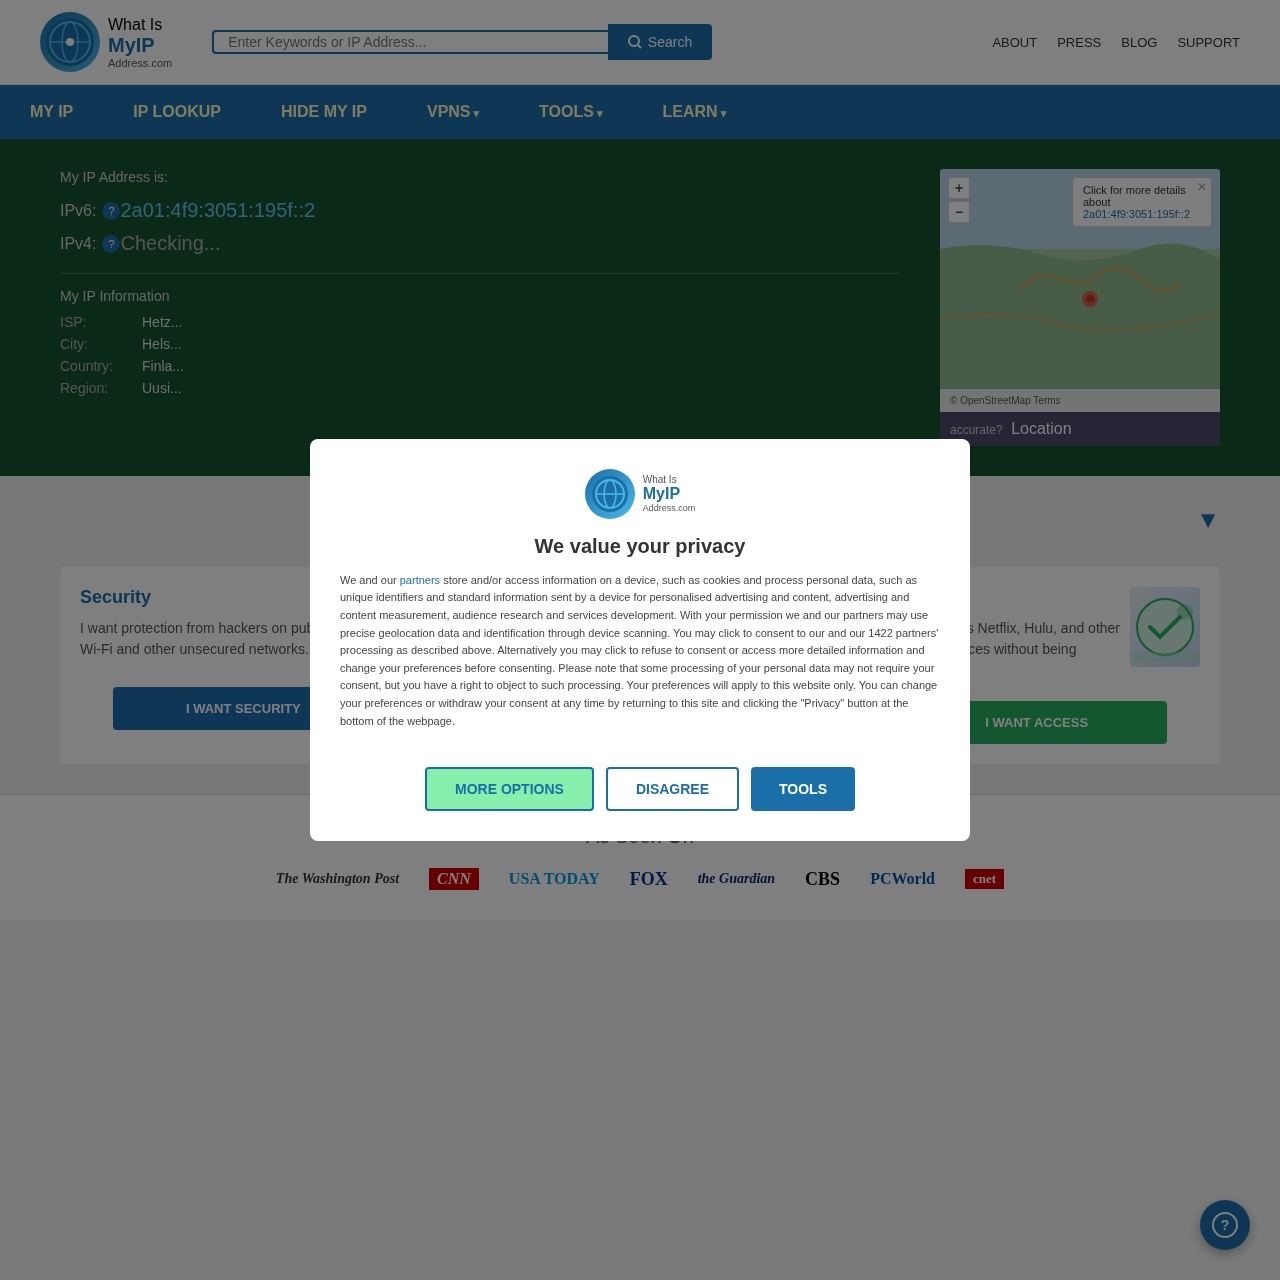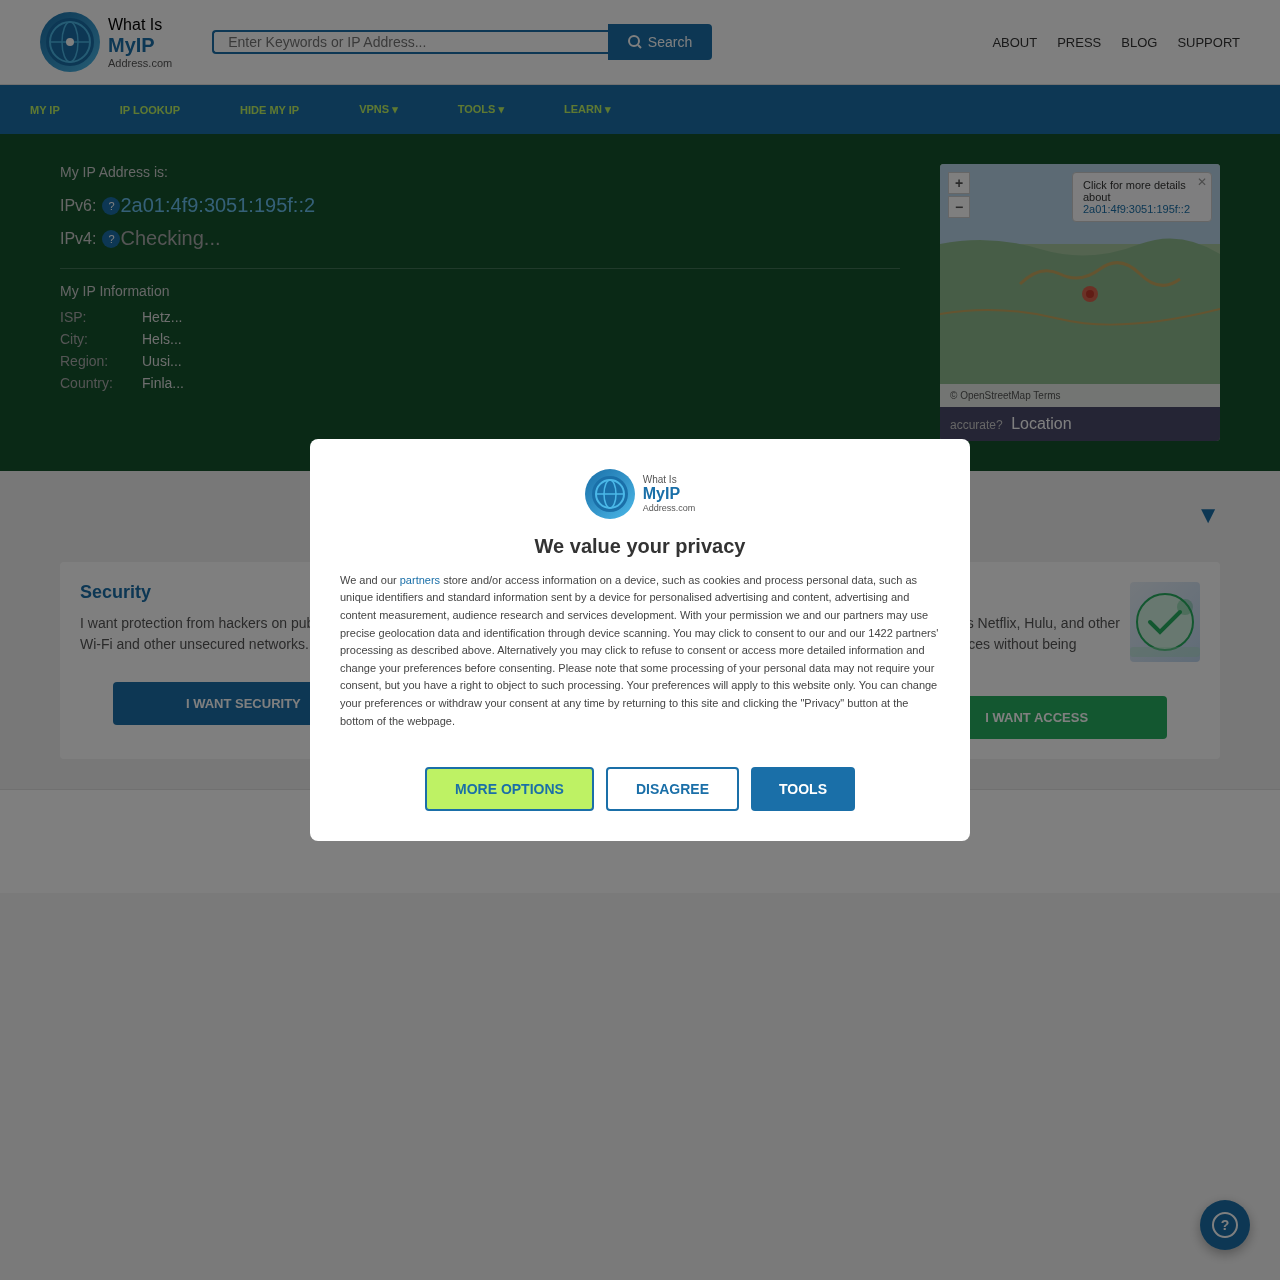--- a/index.html
+++ b/index.html
@@ -11,21 +11,21 @@
     .logo-circle { width: 60px; height: 60px; border-radius: 50%; background: linear-gradient(135deg, #1a6fa8, #4bb8e8); display: flex; align-items: center; justify-content: center; position: relative; overflow: hidden; }
     .logo-text-block { display: flex; flex-direction: column; }
     .search-bar { flex: 1; display: flex; align-items: center; gap: 0; max-width: 500px; margin-left: 20px; }
     .search-input { flex: 1; padding: 2px 14px; border: 2px solid #1a6fa8; border-right: none; border-radius: 4px 0 0 4px; font-size: 14px; color: #999; outline: none; }
     .search-btn { padding: 10px 20px; background: #1a6fa8; color: #fff; border: none; border-radius: 0 4px 4px 0; cursor: pointer; font-size: 14px; display: flex; align-items: center; gap: 6px; }
     .header-links { display: flex; gap: 20px; margin-left: auto; }
     .header-link { font-size: 13px; color: #333; text-decoration: none; cursor: pointer; }
 
     
     .nav { background: #1a6fa8; display: flex; align-items: center; }
-    .nav-item { padding: 18px 30px; color: #bef264; font-size: 11px; font-weight: bold; cursor: pointer; text-align: center; white-space: nowrap; }
+    .nav-item { padding: 18px 30px; color: #fef9c3; font-size: 16px; font-weight: bold; cursor: pointer; text-align: center; white-space: nowrap; }
     .nav-item.has-arrow::after { content: ' ▾'; font-size: 11px; }
 
     
     .ip-section { background: #14532d; padding: 30px 60px; color: #fff; display: flex; gap: 40px; align-items: flex-start; }
     .ip-info { flex: 1; }
     .ip-label { font-size: 14px; color: #ccc; margin-bottom: 14px; }
     .ipv6-row { display: flex; align-items: center; gap: 0; margin-bottom: 10px; }
     .ip-version { font-size: 16px; color: #ccc; margin-right: 6px; }
     .help-badge { width: 18px; height: 18px; background: #1a6fa8; border-radius: 50%; display: inline-flex; align-items: center; justify-content: center; font-size: 11px; color: #fff; cursor: pointer; }
     .ip-address { font-size: 20px; color: #6ac0f0; text-decoration: none; cursor: pointer; }
@@ -77,21 +77,21 @@
 
     
     .modal-overlay { position: fixed; top: 0; left: 0; right: 0; bottom: 0; background: rgba(0,0,0,0.5); z-index: 1000; display: flex; align-items: center; justify-content: center; }
     .modal { background: #fff; border-radius: 8px; padding: 30px; max-width: 660px; width: 90%; position: relative; }
     .modal-logo { display: flex; justify-content: center; margin-bottom: 16px; }
     .modal-title { font-size: 20px; font-weight: bold; color: #333; text-align: center; margin-bottom: 14px; }
     .modal-body { font-size: 11px; color: #444; line-height: 1.6; margin-bottom: 37px; }
     .modal-body a { color: #1a6fa8; text-decoration: none; }
     .modal-buttons { display: flex; gap: 12px; justify-content: center; }
     .modal-btn { padding: 12px 28px; border-radius: 4px; border: none; font-size: 14px; font-weight: bold; cursor: pointer; }
-    .modal-btn.more { background: #bef264; border: 2px solid #1a6fa8; color: #1a6fa8; }
+    .modal-btn.more { background: #86efac; border: 2px solid #1a6fa8; color: #1a6fa8; }
     .modal-btn.disagree { background: #fff; border: 2px solid #1a6fa8; color: #1a6fa8; }
     .modal-btn.agree { background: #1a6fa8; color: #fff; }
 
     
     .section-relative { position: relative; }
 
     
     .chat-bubble { position: fixed; bottom: 30px; right: 30px; width: 50px; height: 50px; background: #1a6fa8; border-radius: 50%; display: flex; align-items: center; justify-content: center; color: #fff; font-size: 22px; cursor: pointer; z-index: 999; box-shadow: 0 4px 12px rgba(0,0,0,0.3); }
   </style>
 </head>
@@ -164,26 +164,26 @@
       <div class="info-table">
         <div class="info-row">
           <span class="info-key">ISP:</span>
           <span class="info-val">Hetz...</span>
         </div>
         <div class="info-row">
           <span class="info-key">City:</span>
           <span class="info-val">Hels...</span>
         </div>
         <div class="info-row">
+          <span class="info-key">Country:</span>
+          <span class="info-val">Finla...</span>
+        </div>
+        <div class="info-row">
           <span class="info-key">Region:</span>
           <span class="info-val">Uusi...</span>
-        </div>
-        <div class="info-row">
-          <span class="info-key">Country:</span>
-          <span class="info-val">Finla...</span>
         </div>
       </div>
     </div>
   </div>
 
   <div class="map-container">
     <div class="map-bg">
 
       <svg width="100%" height="100%" viewBox="0 0 280 220" preserveAspectRatio="none" style="position:absolute;top:0;left:0;">
         <rect width="280" height="220" fill="#a8c8a0"></rect>
@@ -275,20 +275,30 @@
           </svg>
         </div>
       </div>
       <button class="card-btn">I WANT ACCESS</button>
     </div>
   </div>
 </div>
 
 <div class="as-seen">
   <div class="as-seen-title">As Seen On</div>
+  <div class="media-logos">
+    <span class="media-logo wp" style="font-style:italic;font-size:14px;color:#333;">The Washington Post</span>
+    <span class="media-logo cnn" style="background:#cc0000;color:#fff;padding:2px 8px;font-weight:bold;font-style:italic;">CNN</span>
+    <span class="media-logo usa" style="color:#009bde;font-weight:bold;">USA TODAY</span>
+    <span class="media-logo fox" style="color:#003087;font-weight:bold;font-size:18px;">FOX</span>
+    <span class="media-logo guardian" style="font-style:italic;color:#052962;font-size:14px;">the Guardian</span>
+    <span class="media-logo cbs" style="color:#000;font-weight:bold;font-size:18px;">CBS</span>
+    <span class="media-logo pcw" style="color:#0056a2;font-weight:bold;">PCWorld</span>
+    <span class="media-logo cnet" style="background:#c00;color:#fff;padding:2px 8px;font-weight:bold;font-size:13px;">cnet</span>
+  </div>
 </div>
 
 <div class="modal-overlay">
   <div class="modal">
     <div class="modal-logo">
       <div style="display:flex;align-items:center;gap:8px;">
         <div style="width:50px;height:50px;border-radius:50%;background:linear-gradient(135deg,#1a6fa8,#4bb8e8);display:flex;align-items:center;justify-content:center;">
           <svg width="40" height="40" viewBox="0 0 40 40">
             <circle cx="20" cy="20" r="18" fill="#1a6fa8"></circle>
             <circle cx="20" cy="20" r="14" fill="none" stroke="#4bb8e8" stroke-width="2"></circle>

